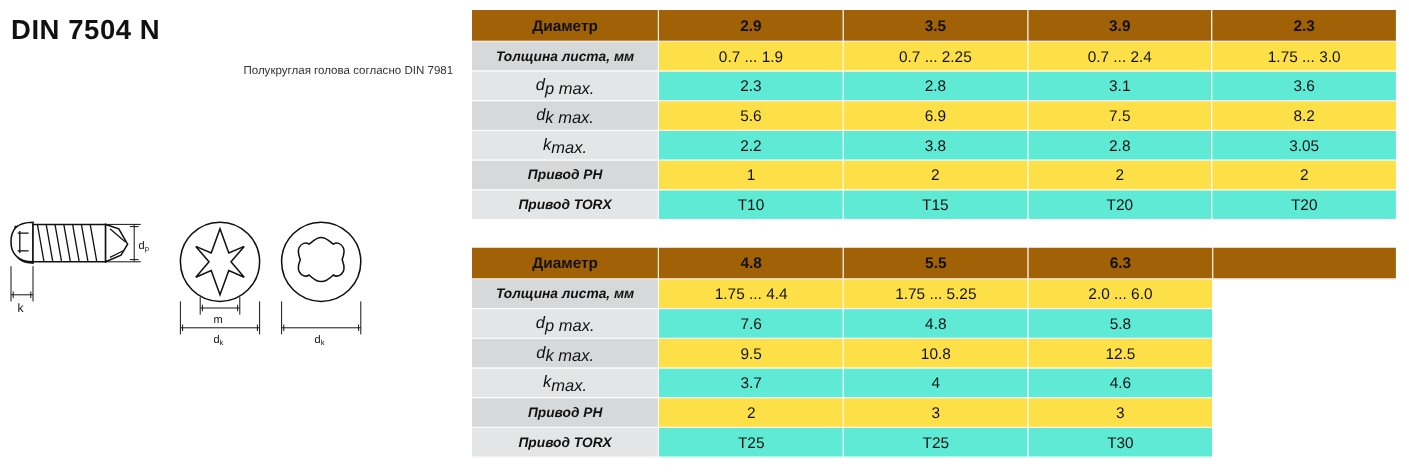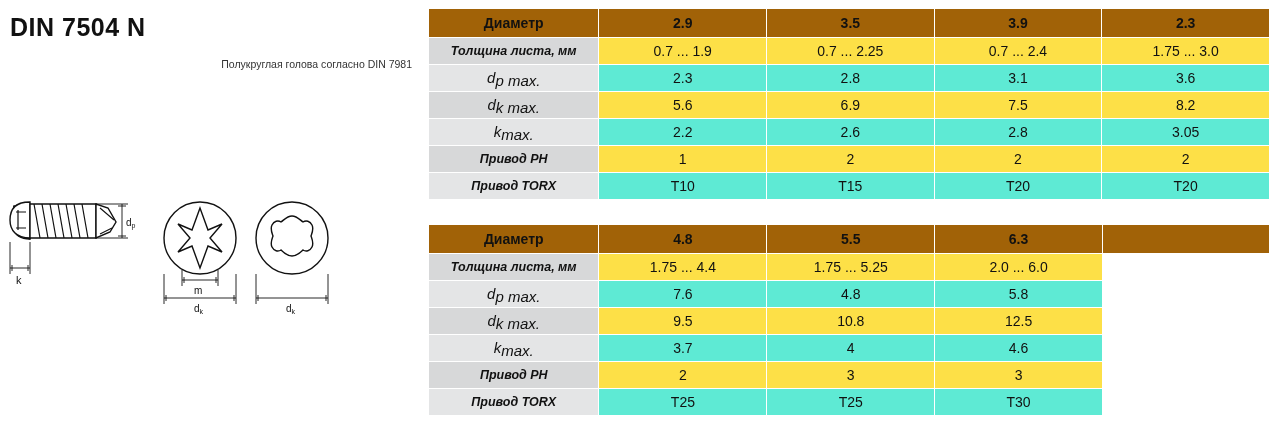--- a/index.html
+++ b/index.html
@@ -251,21 +251,21 @@
           <td class="lab var"><span class="bigvar">d</span><span class="sub">k max.</span></td>
           <td class="val">5.6</td>
           <td class="val">6.9</td>
           <td class="val">7.5</td>
           <td class="val">8.2</td>
         </tr>
 
         <tr>
           <td class="lab alt var"><span class="bigvar">k</span><span class="sub">max.</span></td>
           <td class="val alt">2.2</td>
-          <td class="val alt">2.6</td>
+          <td class="val alt">3.8</td>
           <td class="val alt">2.8</td>
           <td class="val alt">3.05</td>
         </tr>
 
         <tr>
           <td class="lab">Привод PH</td>
           <td class="val">1</td>
           <td class="val">2</td>
           <td class="val">2</td>
           <td class="val">2</td>

